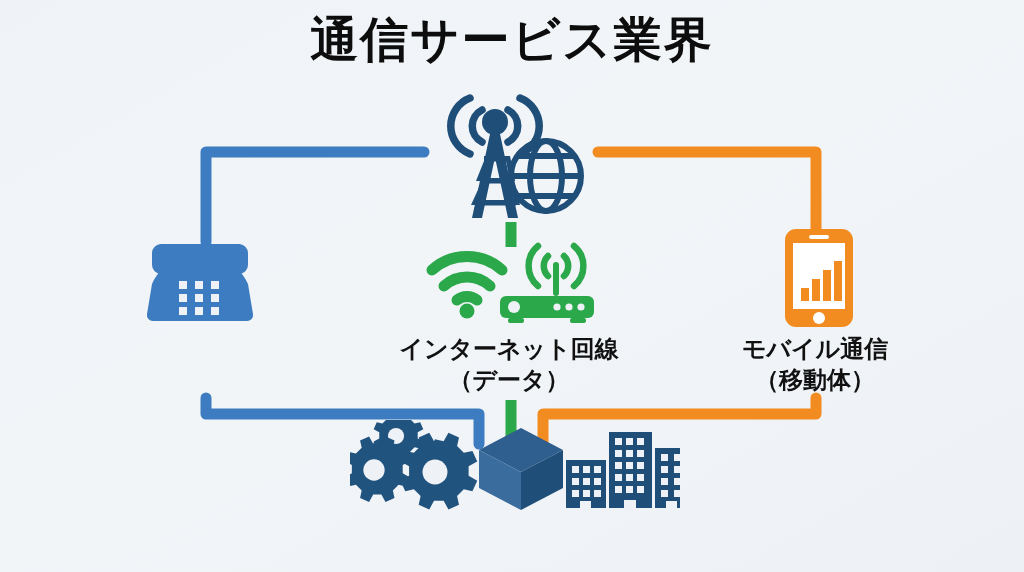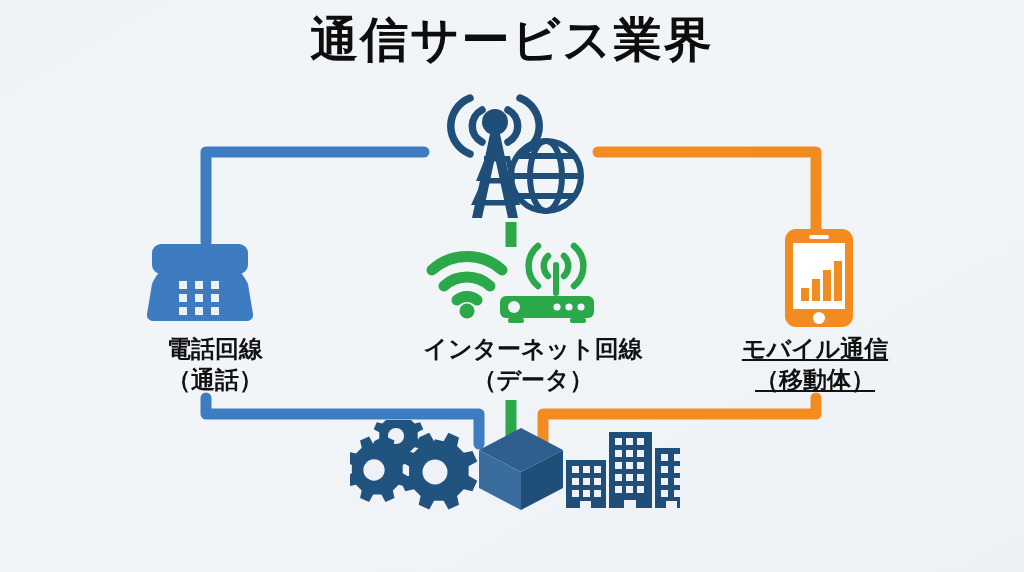--- a/index.html
+++ b/index.html
@@ -23,22 +23,22 @@
   #wires{position:absolute;left:0;top:0;width:1024px;height:572px;}
 
   
   .label{
     position:absolute;text-align:center;color:#111;
     font-size:24px;font-weight:700;line-height:1.28;
     font-family:"DejaVu Sans","Liberation Sans",sans-serif;
     white-space:pre-line;letter-spacing:0px;
   }
   .label-left{left:60px;top:334px;width:310px;}
-  .label-center{left:348px;top:334px;width:370px;}
-  .label-right{left:660px;top:334px;width:310px;text-decoration:underline;}
+  .label-center{left:324px;top:334px;width:370px;}
+  .label-right{left:660px;top:334px;width:310px;}
   .label-bottom{
     position:absolute;left:0;top:510px;width:1024px;text-align:center;
     font-size:29px;font-weight:700;color:#0d0d0d;
     font-family:"DejaVu Sans","Liberation Sans",sans-serif;
     letter-spacing:0px;
   }
 
   
   .icon{position:absolute;}
   #tower-icon{left:424px;top:86px;width:164px;height:140px;}
@@ -228,20 +228,18 @@
           <rect x="324" y="46" width="7" height="7"></rect>
         <rect x="311" y="58" width="7" height="7"></rect>
           <rect x="324" y="58" width="7" height="7"></rect>
         <rect x="311" y="70" width="7" height="7"></rect>
           <rect x="324" y="70" width="7" height="7"></rect>
         <rect x="316" y="81" width="11" height="9"></rect>
       </g>
     </svg>
   </div>
 
-  <div class="label label-left">電話回線
-（通話）</div>
   <div class="label label-center">インターネット回線
 （データ）</div>
   <div class="label label-right">モバイル通信
 （移動体）</div>
 
 </div>
 
 </body></html>

